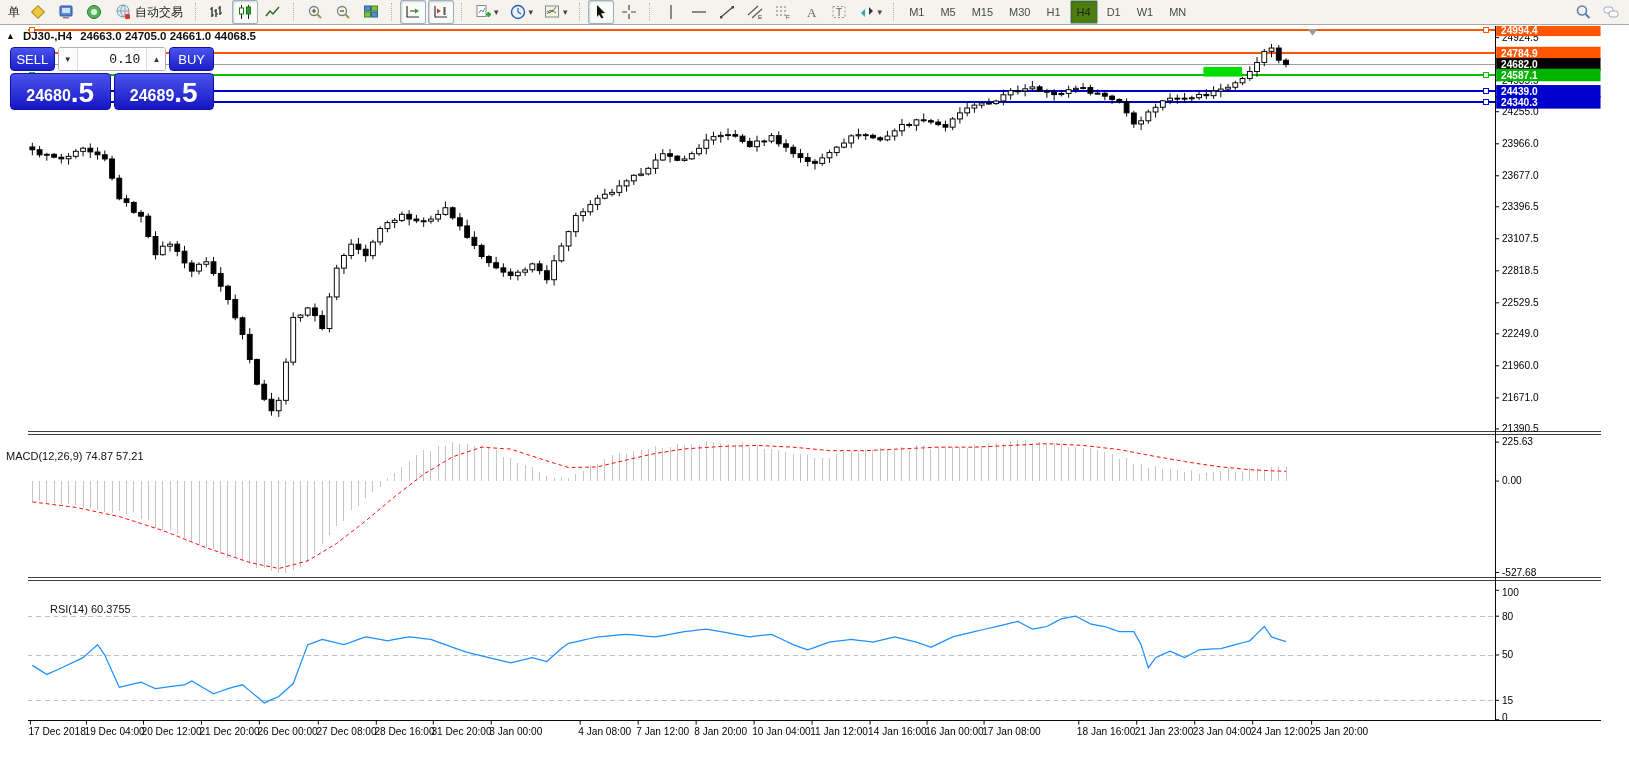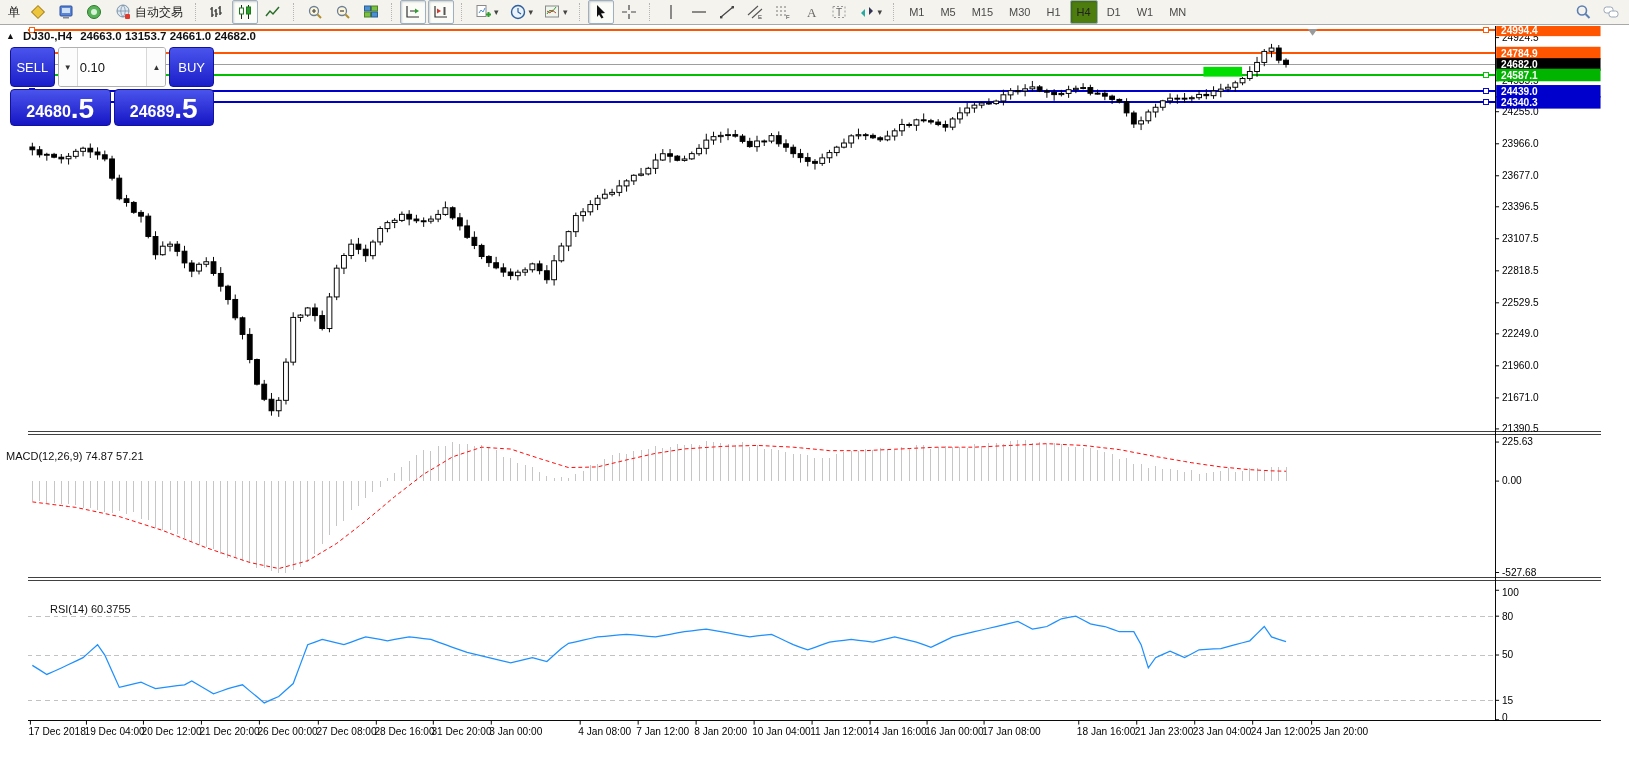--- a/index.html
+++ b/index.html
@@ -22,29 +22,29 @@
   #chart-wrap{position:absolute;left:0;top:26px;width:1629px;height:744px;background:#fff;}
   #chart-svg{position:absolute;left:0;top:0;}
   .chart-title{position:absolute;left:6px;top:4px;font-size:11.5px;font-weight:bold;color:#111;
                display:flex;gap:8px;align-items:center;z-index:5;}
   .chart-title .tri{font-size:9px;}
   .ind-label{position:absolute;font-size:11px;color:#111;z-index:5;}
   #annotation{position:absolute;left:984px;top:37px;font-size:23px;font-weight:bold;color:#00dd00;
               letter-spacing:1px;z-index:4;white-space:nowrap;}
   
   #ocp{position:absolute;left:10px;top:21px;width:204px;z-index:6;}
-  .ocp-row1{display:flex;gap:3px;height:40px;}
+  .ocp-row1{display:flex;gap:3px;height:24px;}
   .ocp-btn{width:44px;background:linear-gradient(#4a54ec,#1a1ec9);border:1px solid #1212a0;border-radius:4px;
            color:#fff;font-size:13px;display:flex;align-items:center;justify-content:center;}
   .ocp-spin{width:110px;background:#fff;border:1px solid #b0b0b0;border-radius:3px;display:flex;align-items:stretch;overflow:hidden;}
   .ocp-spin .sbtn{width:18px;display:flex;align-items:center;justify-content:center;font-size:8px;color:#333;background:#fcfcfc;}
   .ocp-spin .sbtn:first-child{border-right:1px solid #d8d8d8;}
   .ocp-spin .sbtn:last-child{border-left:1px solid #d8d8d8;}
-  .ocp-spin input{flex:1;border:0;outline:0;font-size:13px;padding-right:6px;width:60px;
-                  font-family:Liberation Sans, sans-serif;color:#111;}
+  .ocp-spin input{flex:1;border:0;outline:0;text-align:right;font-size:13px;padding-right:6px;width:60px;
+                  font-family:Liberation Mono, monospace;color:#111;}
   .ocp-row2{display:flex;gap:3px;margin-top:2px;height:37px;}
   .ocp-price{flex:1;background:linear-gradient(#4a54ec,#1616c4);border:1px solid #1212a0;border-radius:4px;
              color:#fff;display:flex;align-items:flex-end;justify-content:center;padding-bottom:3px;}
   .ocp-price .pi{font-size:16px;font-weight:bold;line-height:20px;text-align:right;}
   .ocp-price .pf{font-size:28px;font-weight:bold;line-height:26px;}
 </style>
 </head>
 <body>
 
 <div id="app">
@@ -909,21 +909,21 @@
           <line x1="1268" y1="745" x2="1268" y2="749" stroke="#000"></line>
           <text x="1266" y="760">24 Jan 12:00</text>
           <line x1="1329" y1="745" x2="1329" y2="749" stroke="#000"></line>
           <text x="1327" y="760">25 Jan 20:00</text>
         </g>
       </svg>
 
     <div class="chart-title">
       <span class="tri">▲</span>
       <span>DJ30-,H4</span>
-      <span>24663.0 13153.7 24661.0 24682.0</span>
+      <span>24663.0 24705.0 24661.0 44068.5</span>
     </div>
 
     <div id="ocp">
       <div class="ocp-row1">
         <div class="ocp-btn">SELL</div>
         <div class="ocp-spin">
           <div class="sbtn">▼</div>
           <input value="0.10" style="">
           <div class="sbtn">▲</div>
         </div>

